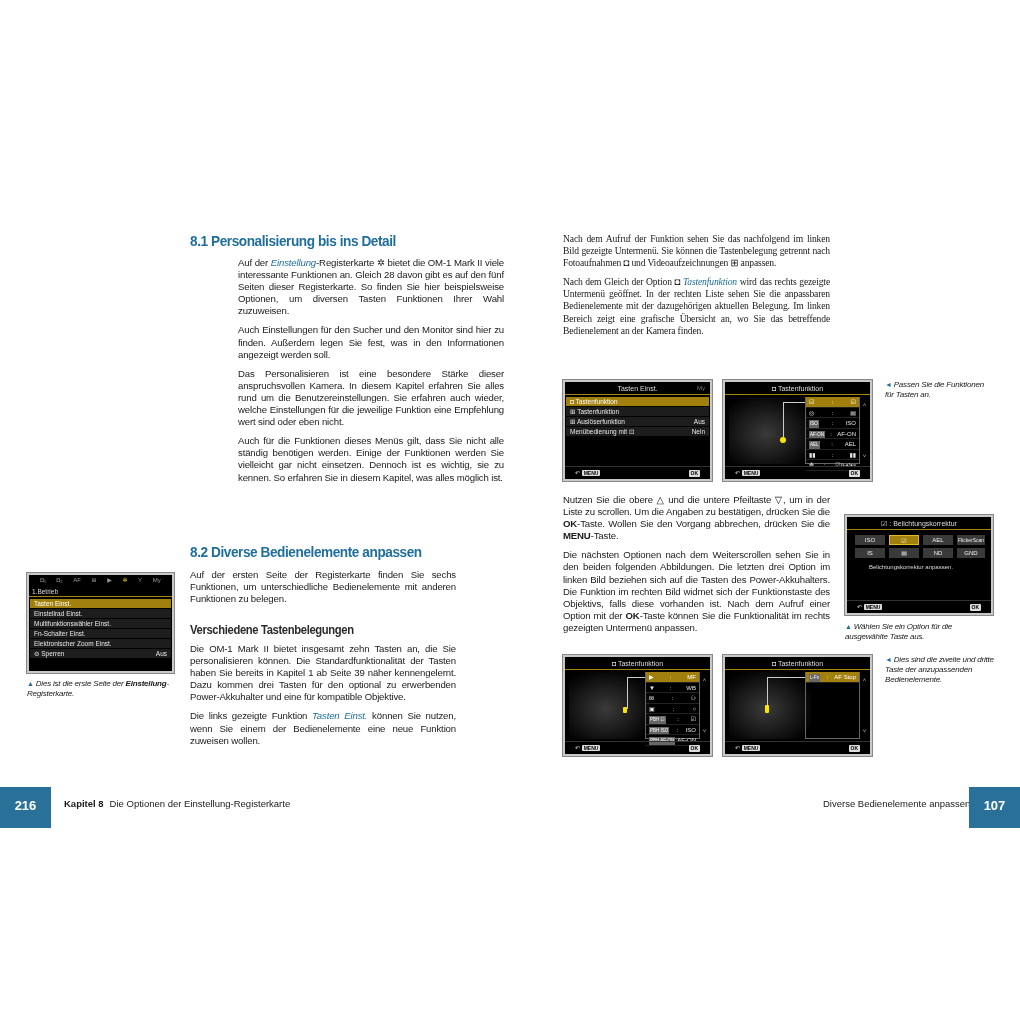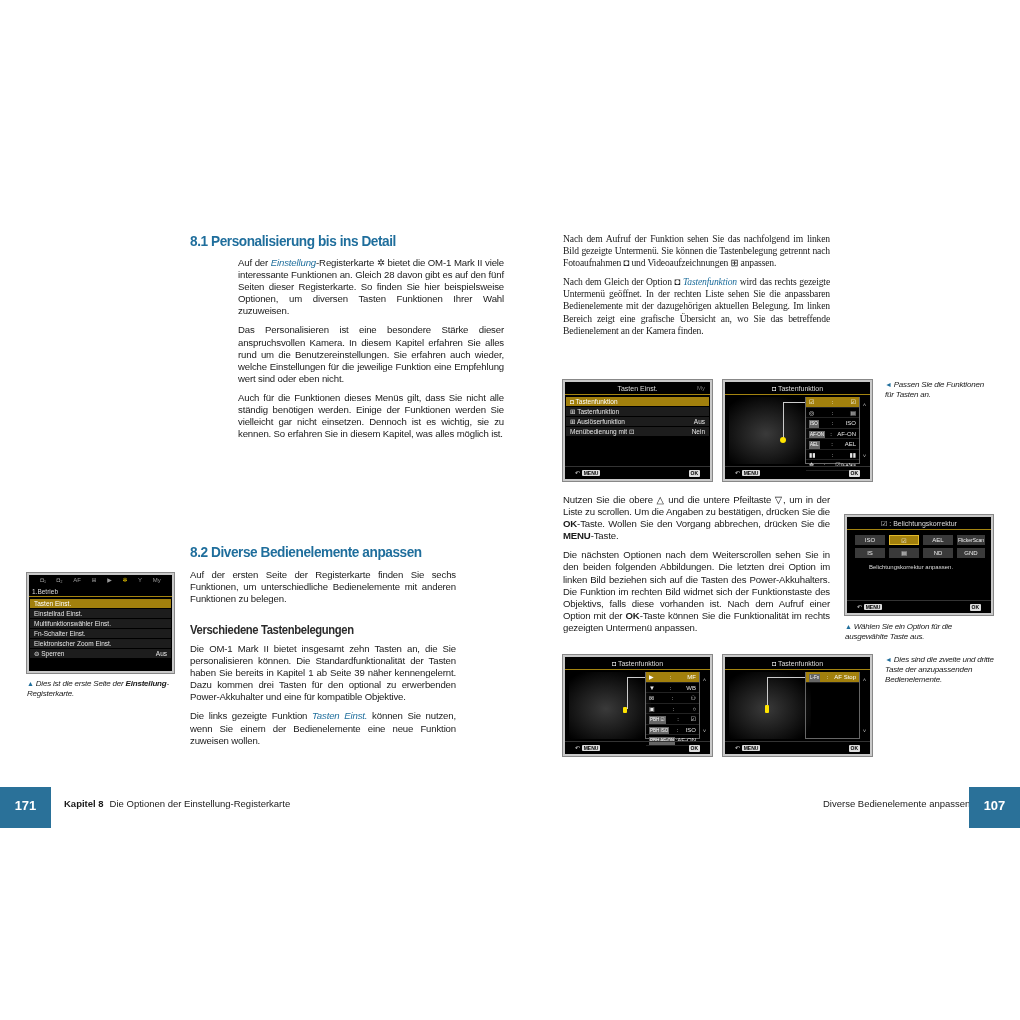--- a/index.html
+++ b/index.html
@@ -45,20 +45,21 @@
   .foot-text { position: absolute; top: 798px; font-size: 9.5px; color: #1a1a1a; white-space: nowrap; }
   .foot-text .b { font-weight: bold; margin-right: 6px; }
 </style>
 </head>
 <body>
 
 <div class="abs h2" style="left:190px; top:232px;">8.1  Personalisierung bis ins Detail</div>
 
 <div class="abs para" style="left:190px; top:257px; width:266px;margin-left:48px;">
   <p><span>Auf der </span><span class="em">Einstellung</span><span>-Registerkarte ✲ bietet die OM-1 Mark II viele interessante Funktionen an. Gleich 28 davon gibt es auf den fünf Seiten dieser Registerkarte. So finden Sie hier beispielsweise Optionen, um diversen Tasten Funktionen Ihrer Wahl zuzuweisen.</span></p>
+  <p>Auch Einstellungen für den Sucher und den Monitor sind hier zu finden. Außerdem legen Sie fest, was in den Informationen angezeigt werden soll.</p>
   <p>Das Personalisieren ist eine besondere Stärke dieser anspruchsvollen Kamera. In diesem Kapitel erfahren Sie alles rund um die Benutzereinstellungen. Sie erfahren auch wieder, welche Einstellungen für die jeweilige Funktion eine Empfehlung wert sind oder eben nicht.</p>
   <p>Auch für die Funktionen dieses Menüs gilt, dass Sie nicht alle ständig benötigen werden. Einige der Funktionen werden Sie vielleicht gar nicht einsetzen. Dennoch ist es wichtig, sie zu kennen. So erfahren Sie in diesem Kapitel, was alles möglich ist.</p>
 </div>
 
 <div class="abs h2" style="left:190px; top:543px;">8.2  Diverse Bedienelemente anpassen</div>
 
 <div class="abs para" style="left:190px; top:569px; width:266px;">
   <p>Auf der ersten Seite der Registerkarte finden Sie sechs Funktionen, um unterschiedliche Bedienelemente mit anderen Funktionen zu belegen.</p>
 </div>
 
@@ -105,21 +106,21 @@
     <div class="mrow">
         <span>⊖ Sperren</span>
         <span>Aus</span>
       </div>
   </div>
 </div>
 <div class="abs caption" style="left:27px; top:679px; width:150px;">
   <span class="tri">▲</span><span>Dies ist die erste Seite der </span><span class="b">Einstellung</span><span>-Registerkarte.</span>
 </div>
 
-<div class="pagebox" style="left:0;">171</div>
+<div class="pagebox" style="left:0;">216</div>
 <div class="foot-text" style="left:64px;">
   <span class="b">Kapitel 8</span><span>Die Optionen der Einstellung-Registerkarte</span>
 </div>
 
 <div class="abs para" style="left:563px; top:233px; width:267px;font-family:Liberation Serif, serif;">
   <p>Nach dem Aufruf der Funktion sehen Sie das nachfolgend im linken Bild gezeigte Untermenü. Sie können die Tastenbelegung getrennt nach Fotoaufnahmen ◘ und Videoaufzeichnungen ⊞ anpassen.</p>
   <p><span>Nach dem Gleich der Option ◘ </span><span class="em">Tastenfunktion</span><span> wird das rechts gezeigte Untermenü geöffnet. In der rechten Liste sehen Sie die anpassbaren Bedienelemente mit der dazugehörigen aktuellen Belegung. Im linken Bereich zeigt eine grafische Übersicht an, wo Sie das betreffende Bedienelement an der Kamera finden.</span></p>
 </div>
 
 <div class="abs screen" style="left:563px; top:380px; width:149px; height:101px;">

